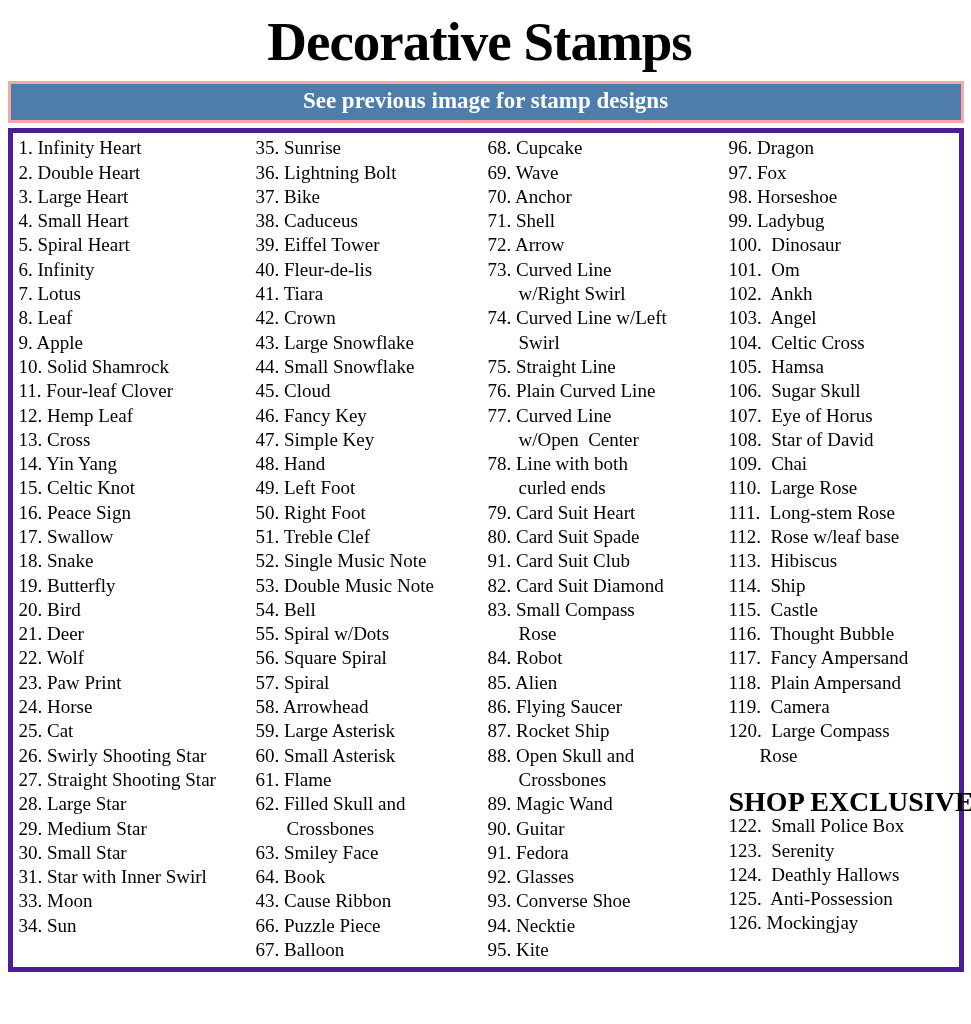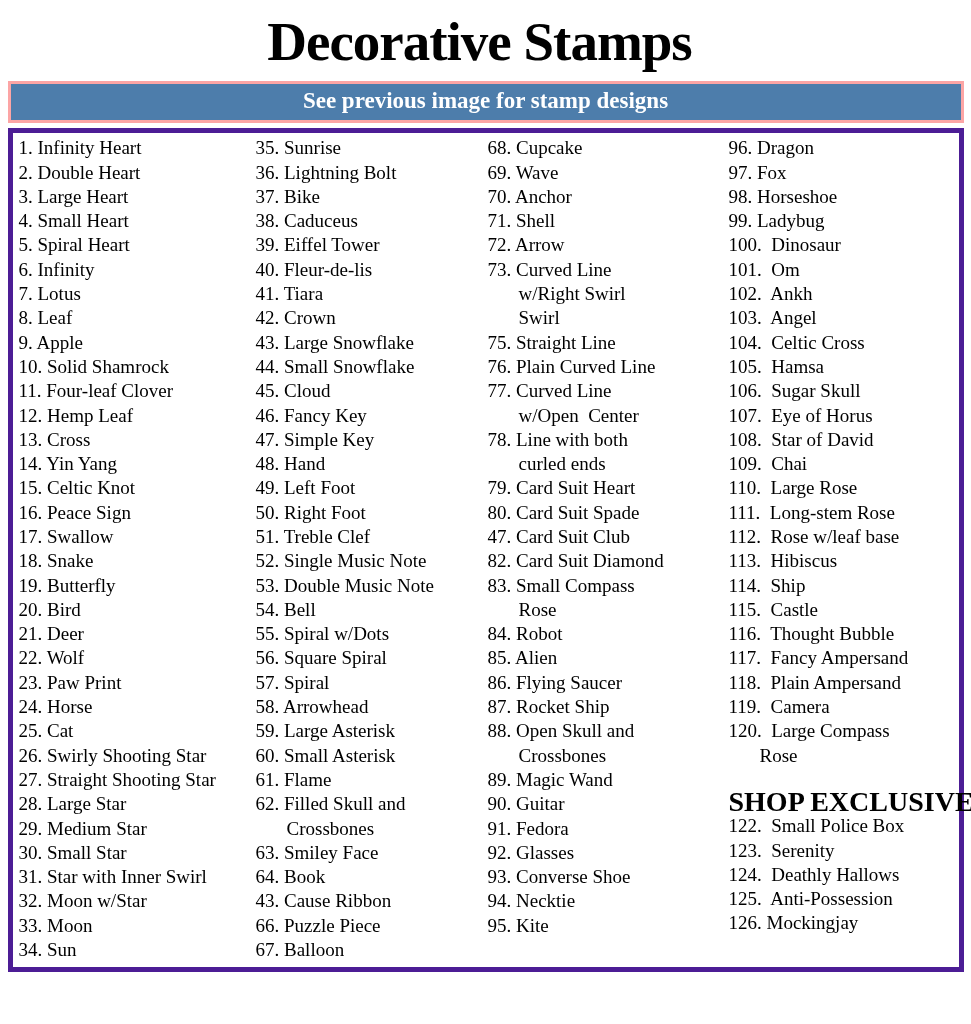--- a/index.html
+++ b/index.html
@@ -166,23 +166,20 @@
         <li>
           <div class="first">29. Medium Star</div>
         </li>
         <li>
           <div class="first">30. Small Star</div>
         </li>
         <li>
           <div class="first">31. Star with Inner Swirl</div>
         </li>
         <li>
-          <div class="first">32. Moon w/Star</div>
-        </li>
-        <li>
           <div class="first">33. Moon</div>
         </li>
         <li>
           <div class="first">34. Sun</div>
         </li>
       </ul>
     <ul class="col">
         <li>
           <div class="first">35. Sunrise</div>
         </li>
@@ -298,20 +295,21 @@
           <div class="first">71. Shell</div>
         </li>
         <li>
           <div class="first">72. Arrow</div>
         </li>
         <li>
           <div class="first">73. Curved Line</div>
           <div class="cont">w/Right Swirl</div>
         </li>
         <li>
+          <div class="first">74. Curved Line w/Left</div>
           <div class="cont">Swirl</div>
         </li>
         <li>
           <div class="first">75. Straight Line</div>
         </li>
         <li>
           <div class="first">76. Plain Curved Line</div>
         </li>
         <li>
           <div class="first">77. Curved Line</div>
@@ -321,21 +319,21 @@
           <div class="first">78. Line with both</div>
           <div class="cont">curled ends</div>
         </li>
         <li>
           <div class="first">79. Card Suit Heart</div>
         </li>
         <li>
           <div class="first">80. Card Suit Spade</div>
         </li>
         <li>
-          <div class="first">47. Card Suit Club</div>
+          <div class="first">91. Card Suit Club</div>
         </li>
         <li>
           <div class="first">82. Card Suit Diamond</div>
         </li>
         <li>
           <div class="first">83. Small Compass</div>
           <div class="cont">Rose</div>
         </li>
         <li>
           <div class="first">84. Robot</div>

